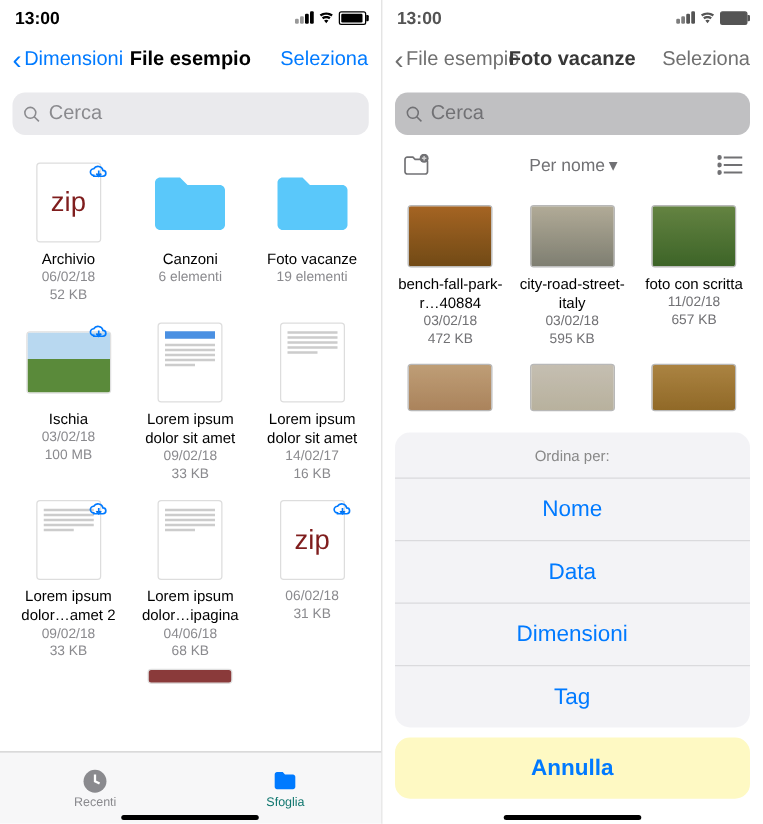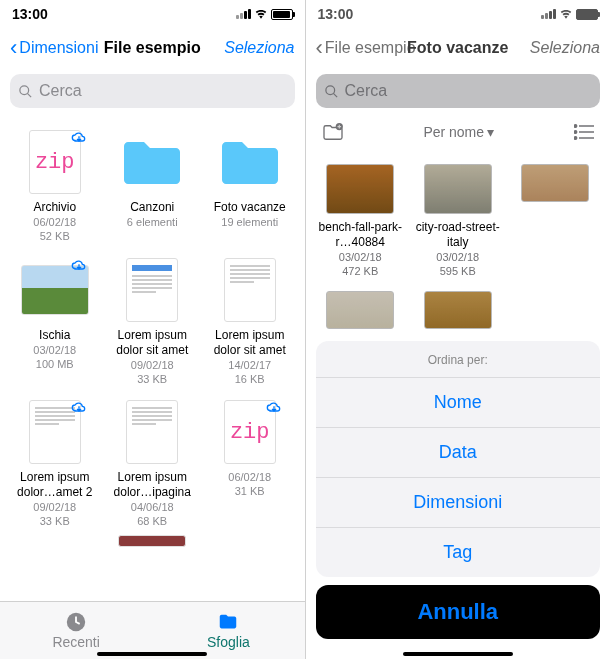--- a/index.html
+++ b/index.html
@@ -12,52 +12,52 @@
 .sig span:nth-child(1){height:4px}.sig span:nth-child(2){height:6px}.sig span:nth-child(3){height:8px;background:#000}.sig span:nth-child(4){height:10px;background:#000}
 .dimmed .sig span:nth-child(3),.dimmed .sig span:nth-child(4){background:#666}
 .wifi { width: 14px; height: 14px; }
 .batt { width: 22px; height: 11px; border: 1px solid #000; border-radius: 2px; position: relative; }
 .batt::after { content: ''; position: absolute; right: -3px; top: 2px; width: 2px; height: 5px; background: #000; border-radius: 0 1px 1px 0; }
 .batt-fill { position: absolute; left: 1px; top: 1px; bottom: 1px; width: 17px; background: #000; border-radius: 1px; }
 .nav { height: 40px; display: flex; align-items: center; justify-content: space-between; padding: 0 10px; }
 .back { display: flex; align-items: center; color: #007aff; font-size: 16px; gap: 2px; }
 .chev { font-size: 22px; line-height: 1; }
 .title { font-size: 16px; font-weight: 600; position: absolute; left: 0; right: 0; text-align: center; pointer-events: none; }
-.select { color: #007aff; font-size: 16px; font-style: italic; }
+.select { color: #007aff; font-size: 16px; }
 .search { margin: 6px 10px; background: #eaeaed; border-radius: 10px; height: 34px; display: flex; align-items: center; padding: 0 8px; color: #8a8a8e; }
 .search-ic { width: 15px; height: 15px; margin-right: 6px; }
 .search-txt { font-size: 16px; }
 .toolbar { height: 36px; display: flex; align-items: center; justify-content: space-between; padding: 0 16px; color: #8a8a8e; }
 .sort { display: flex; align-items: center; gap: 3px; font-size: 14px; }
 .grid { flex: 1; overflow: hidden; padding: 8px 6px 0; display: flex; flex-wrap: wrap; align-content: flex-start; }
 .item { width: 33.33%; display: flex; flex-direction: column; align-items: center; padding: 6px 4px; }
 .thumb { width: 68px; height: 68px; display: flex; align-items: center; justify-content: center; position: relative; margin-bottom: 4px; }
 .cloud { position: absolute; top: 2px; right: 2px; color: #007aff; }
 .folder { width: 64px; height: 52px; fill: #5ac8fa; }
 .doc { width: 52px; height: 64px; background: #fff; border: 1px solid #ddd; border-radius: 3px; padding: 6px 5px; display: flex; flex-direction: column; gap: 2px; }
 .doc.blue-head::before { content: ''; height: 6px; background: #4a90e2; margin-bottom: 2px; }
 .ln { height: 2px; background: #ccc; }
-.zip { font-family: Liberation Mono, monospace; font-size: 22px; color: #ec4899; font-weight: 300; }
+.zip { font-family: Liberation Sans, sans-serif; font-size: 22px; color: #7f1d1d; font-weight: 300; }
 .photo { width: 68px; height: 50px; border-radius: 3px; border: 1px solid #e0e0e0; }
 .nm { font-size: 12px; text-align: center; line-height: 1.25; color: #000; min-height: 15px; max-width: 90px; }
 .meta { font-size: 11px; color: #8a8a8e; text-align: center; line-height: 1.3; }
 .tabbar { height: 58px; border-top: 1px solid #d0d0d0; background: #f7f7f8; display: flex; position: absolute; bottom: 0; left: 0; right: 0; }
 .tab { flex: 1; display: flex; flex-direction: column; align-items: center; justify-content: center; gap: 1px; color: #8a8a8e; }
 .tab.active { color: #0f766e; }
 .tab-ic { width: 24px; height: 22px; }
-.tab-lbl { font-size: 14px; }
+.tab-lbl { font-size: 10px; }
 .home-ind { position: absolute; bottom: 3px; left: 50%; transform: translateX(-50%); width: 110px; height: 4px; background: #000; border-radius: 3px; }
 .pane.dimmed .status, .pane.dimmed .nav, .pane.dimmed .search, .pane.dimmed .toolbar, .pane.dimmed .grid { filter: brightness(0.82); }
 .pane.dimmed .batt, .pane.dimmed .batt-fill, .pane.dimmed .batt::after { border-color: #666; background: #666; }
 .sheet { position: absolute; bottom: 20px; left: 10px; right: 10px; z-index: 10; }
 .sheet-group { background: rgba(242,242,245,0.95); border-radius: 12px; overflow: hidden; margin-bottom: 8px; }
 .sheet-title { text-align: center; padding: 12px 0 10px; font-size: 12px; color: #888; border-bottom: 1px solid rgba(0,0,0,0.1); }
 .sheet-btn { text-align: center; padding: 14px 0; font-size: 18px; color: #007aff; border-bottom: 1px solid rgba(0,0,0,0.1); }
 .sheet-btn:last-child { border-bottom: none; }
-.sheet-cancel { background: #000000; border-radius: 12px; text-align: center; padding: 14px 0; font-size: 22px; color: #007aff; font-weight: 600; }
+.sheet-cancel { background: #fef9c3; border-radius: 12px; text-align: center; padding: 14px 0; font-size: 18px; color: #007aff; font-weight: 600; }
 </style>
 </head>
 <body>
 
 <div class="pane">
   <div class="status">
     <span>13:00</span>
     <div class="status-right">
       <span class="sig"><span></span><span></span><span></span><span></span></span>
       <svg class="wifi" viewBox="0 0 24 24">
@@ -275,20 +275,25 @@
         <div class="photo" style="background:linear-gradient(#c97a2a,#8a5a1a);margin-bottom:6px"></div>
         <div class="nm">bench-fall-park-r…40884</div>
         <div class="meta">03/02/18<br>472 KB</div>
       </div>
       <div class="item">
         <div class="photo" style="background:linear-gradient(#d8d0b8,#9a9a8a);margin-bottom:6px"></div>
         <div class="nm">city-road-street-italy</div>
         <div class="meta">03/02/18<br>595 KB</div>
       </div>
       <div class="item">
+        <div class="photo" style="background:linear-gradient(#7aa050,#4a7a30);margin-bottom:6px"></div>
+        <div class="nm">foto con scritta</div>
+        <div class="meta">11/02/18<br>657 KB</div>
+      </div>
+      <div class="item">
         <div class="photo" style="background:linear-gradient(#e8c090,#d0a070);height:38px"></div>
       </div>
       <div class="item">
         <div class="photo" style="background:linear-gradient(#f0e8d8,#e0d8c0);height:38px"></div>
       </div>
       <div class="item">
         <div class="photo" style="background:linear-gradient(#d0a050,#b08030);height:38px"></div>
       </div>
     </div>
 

